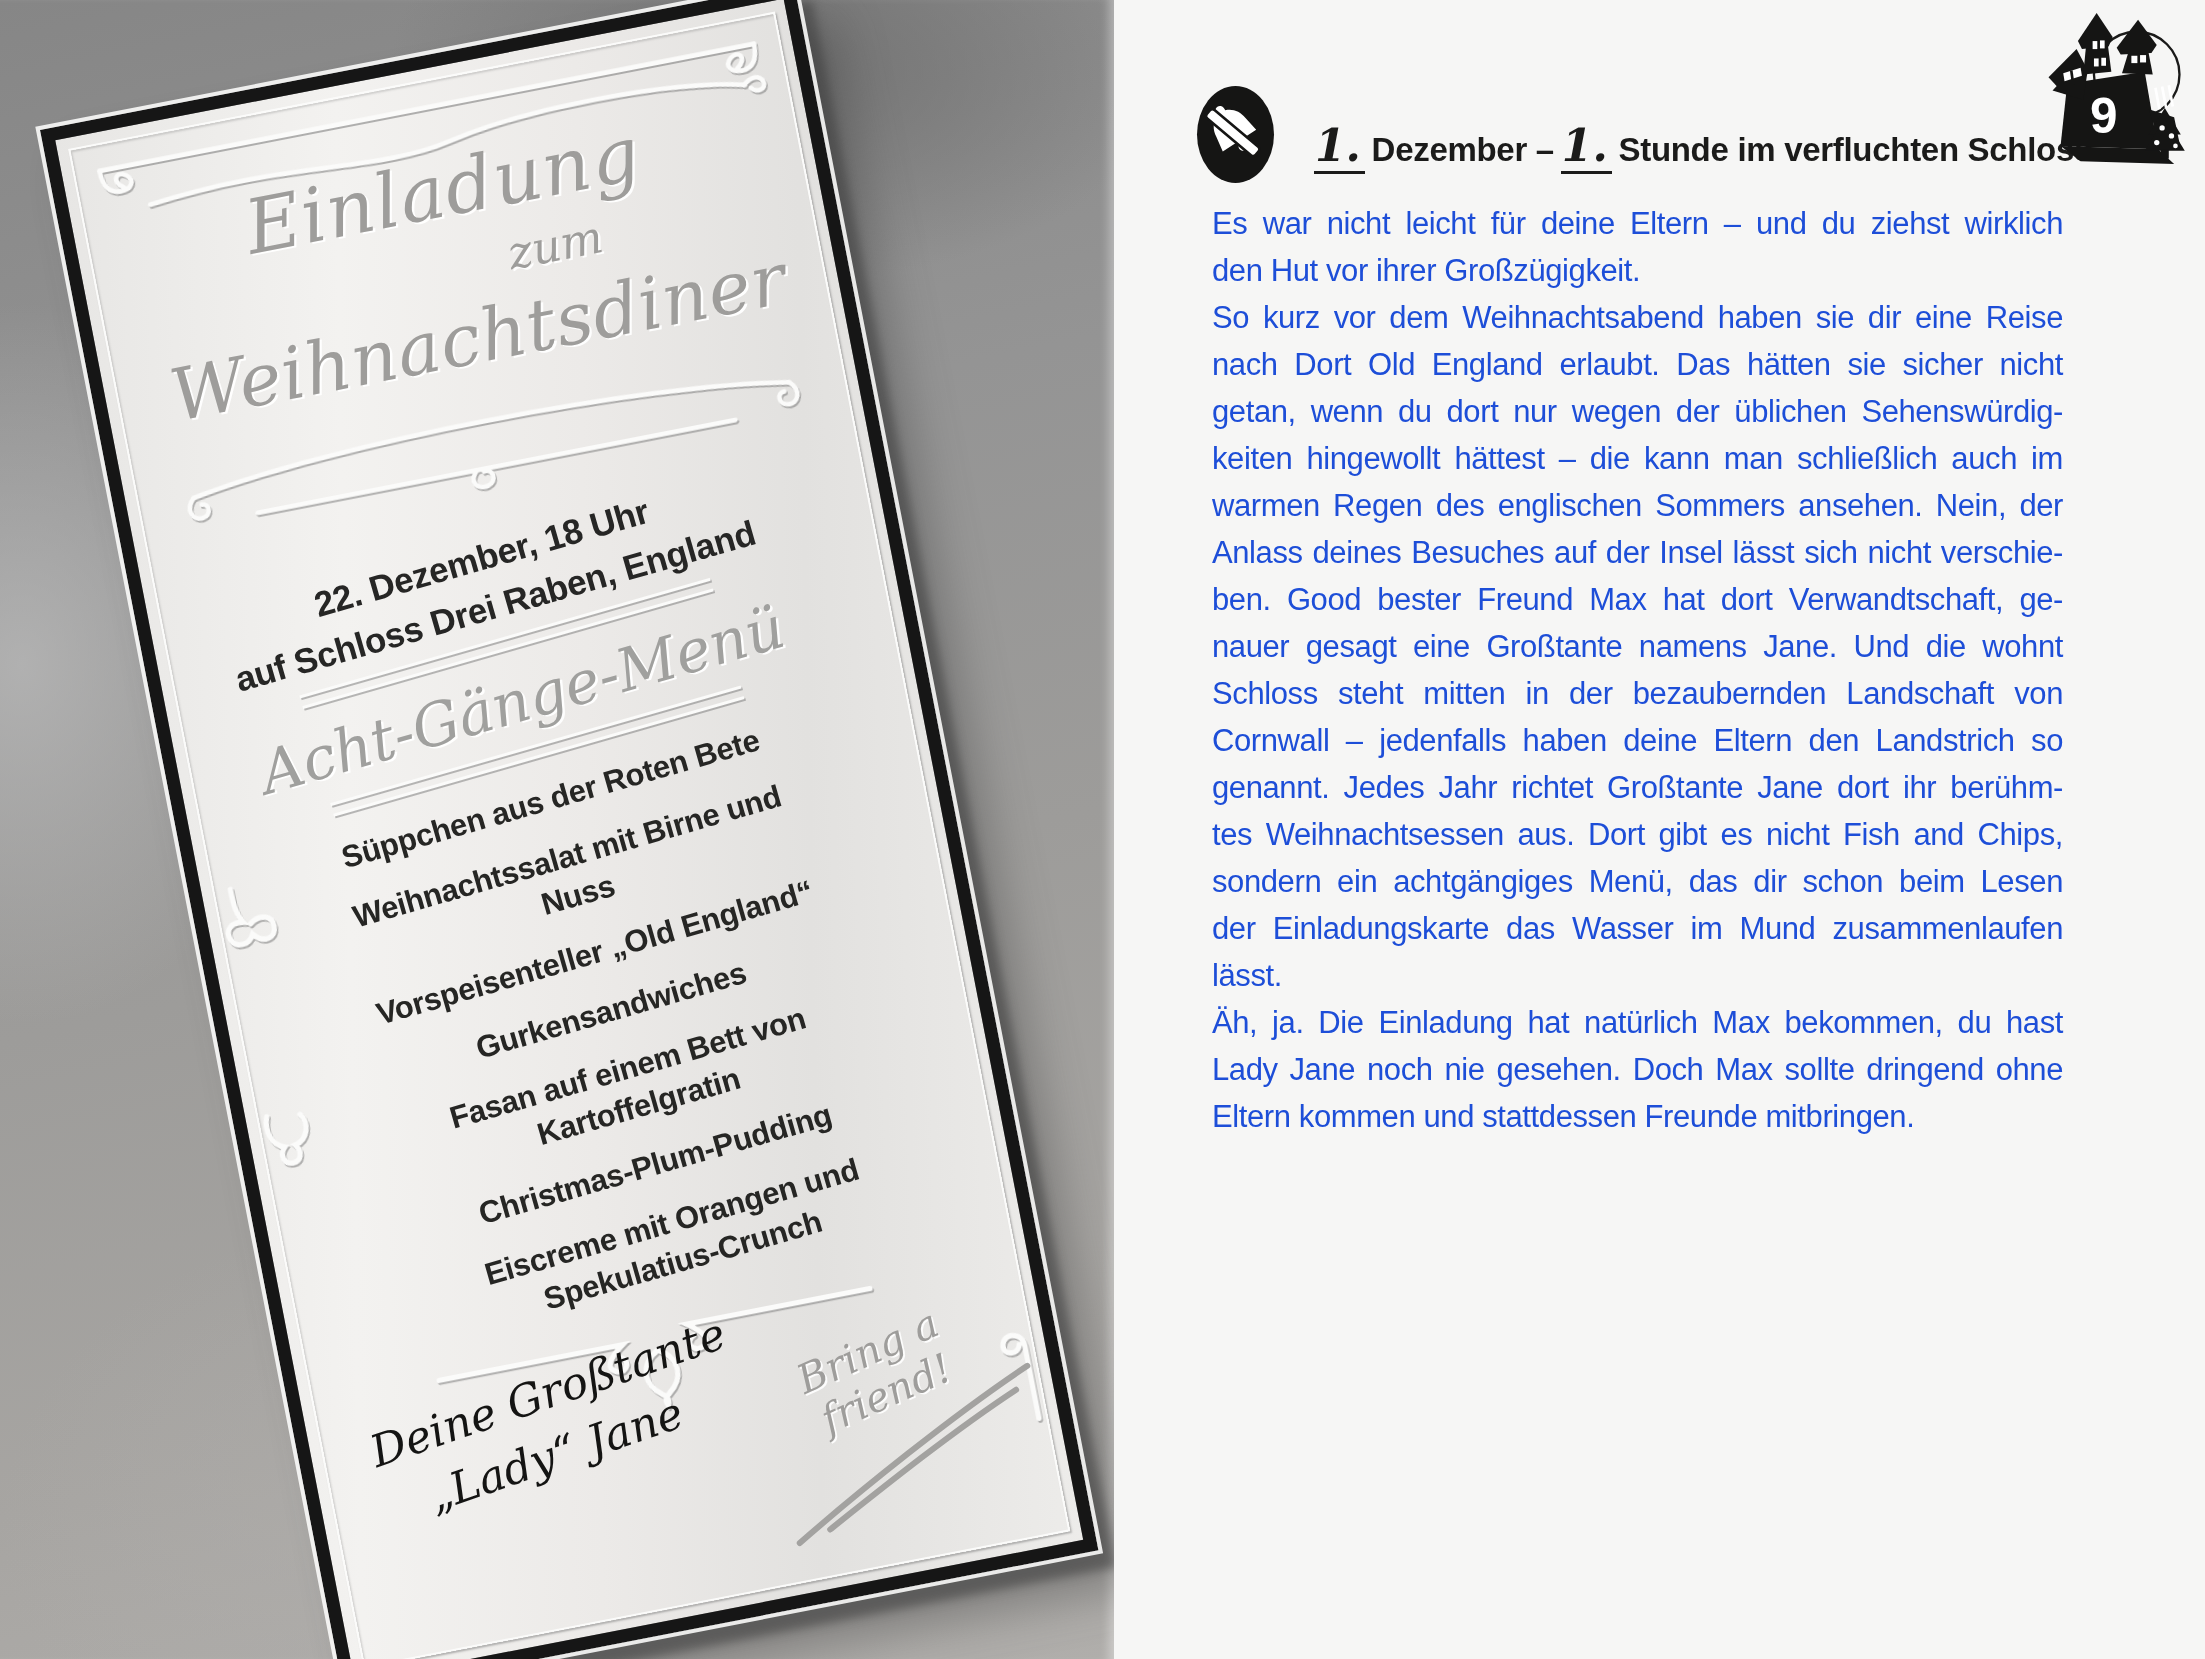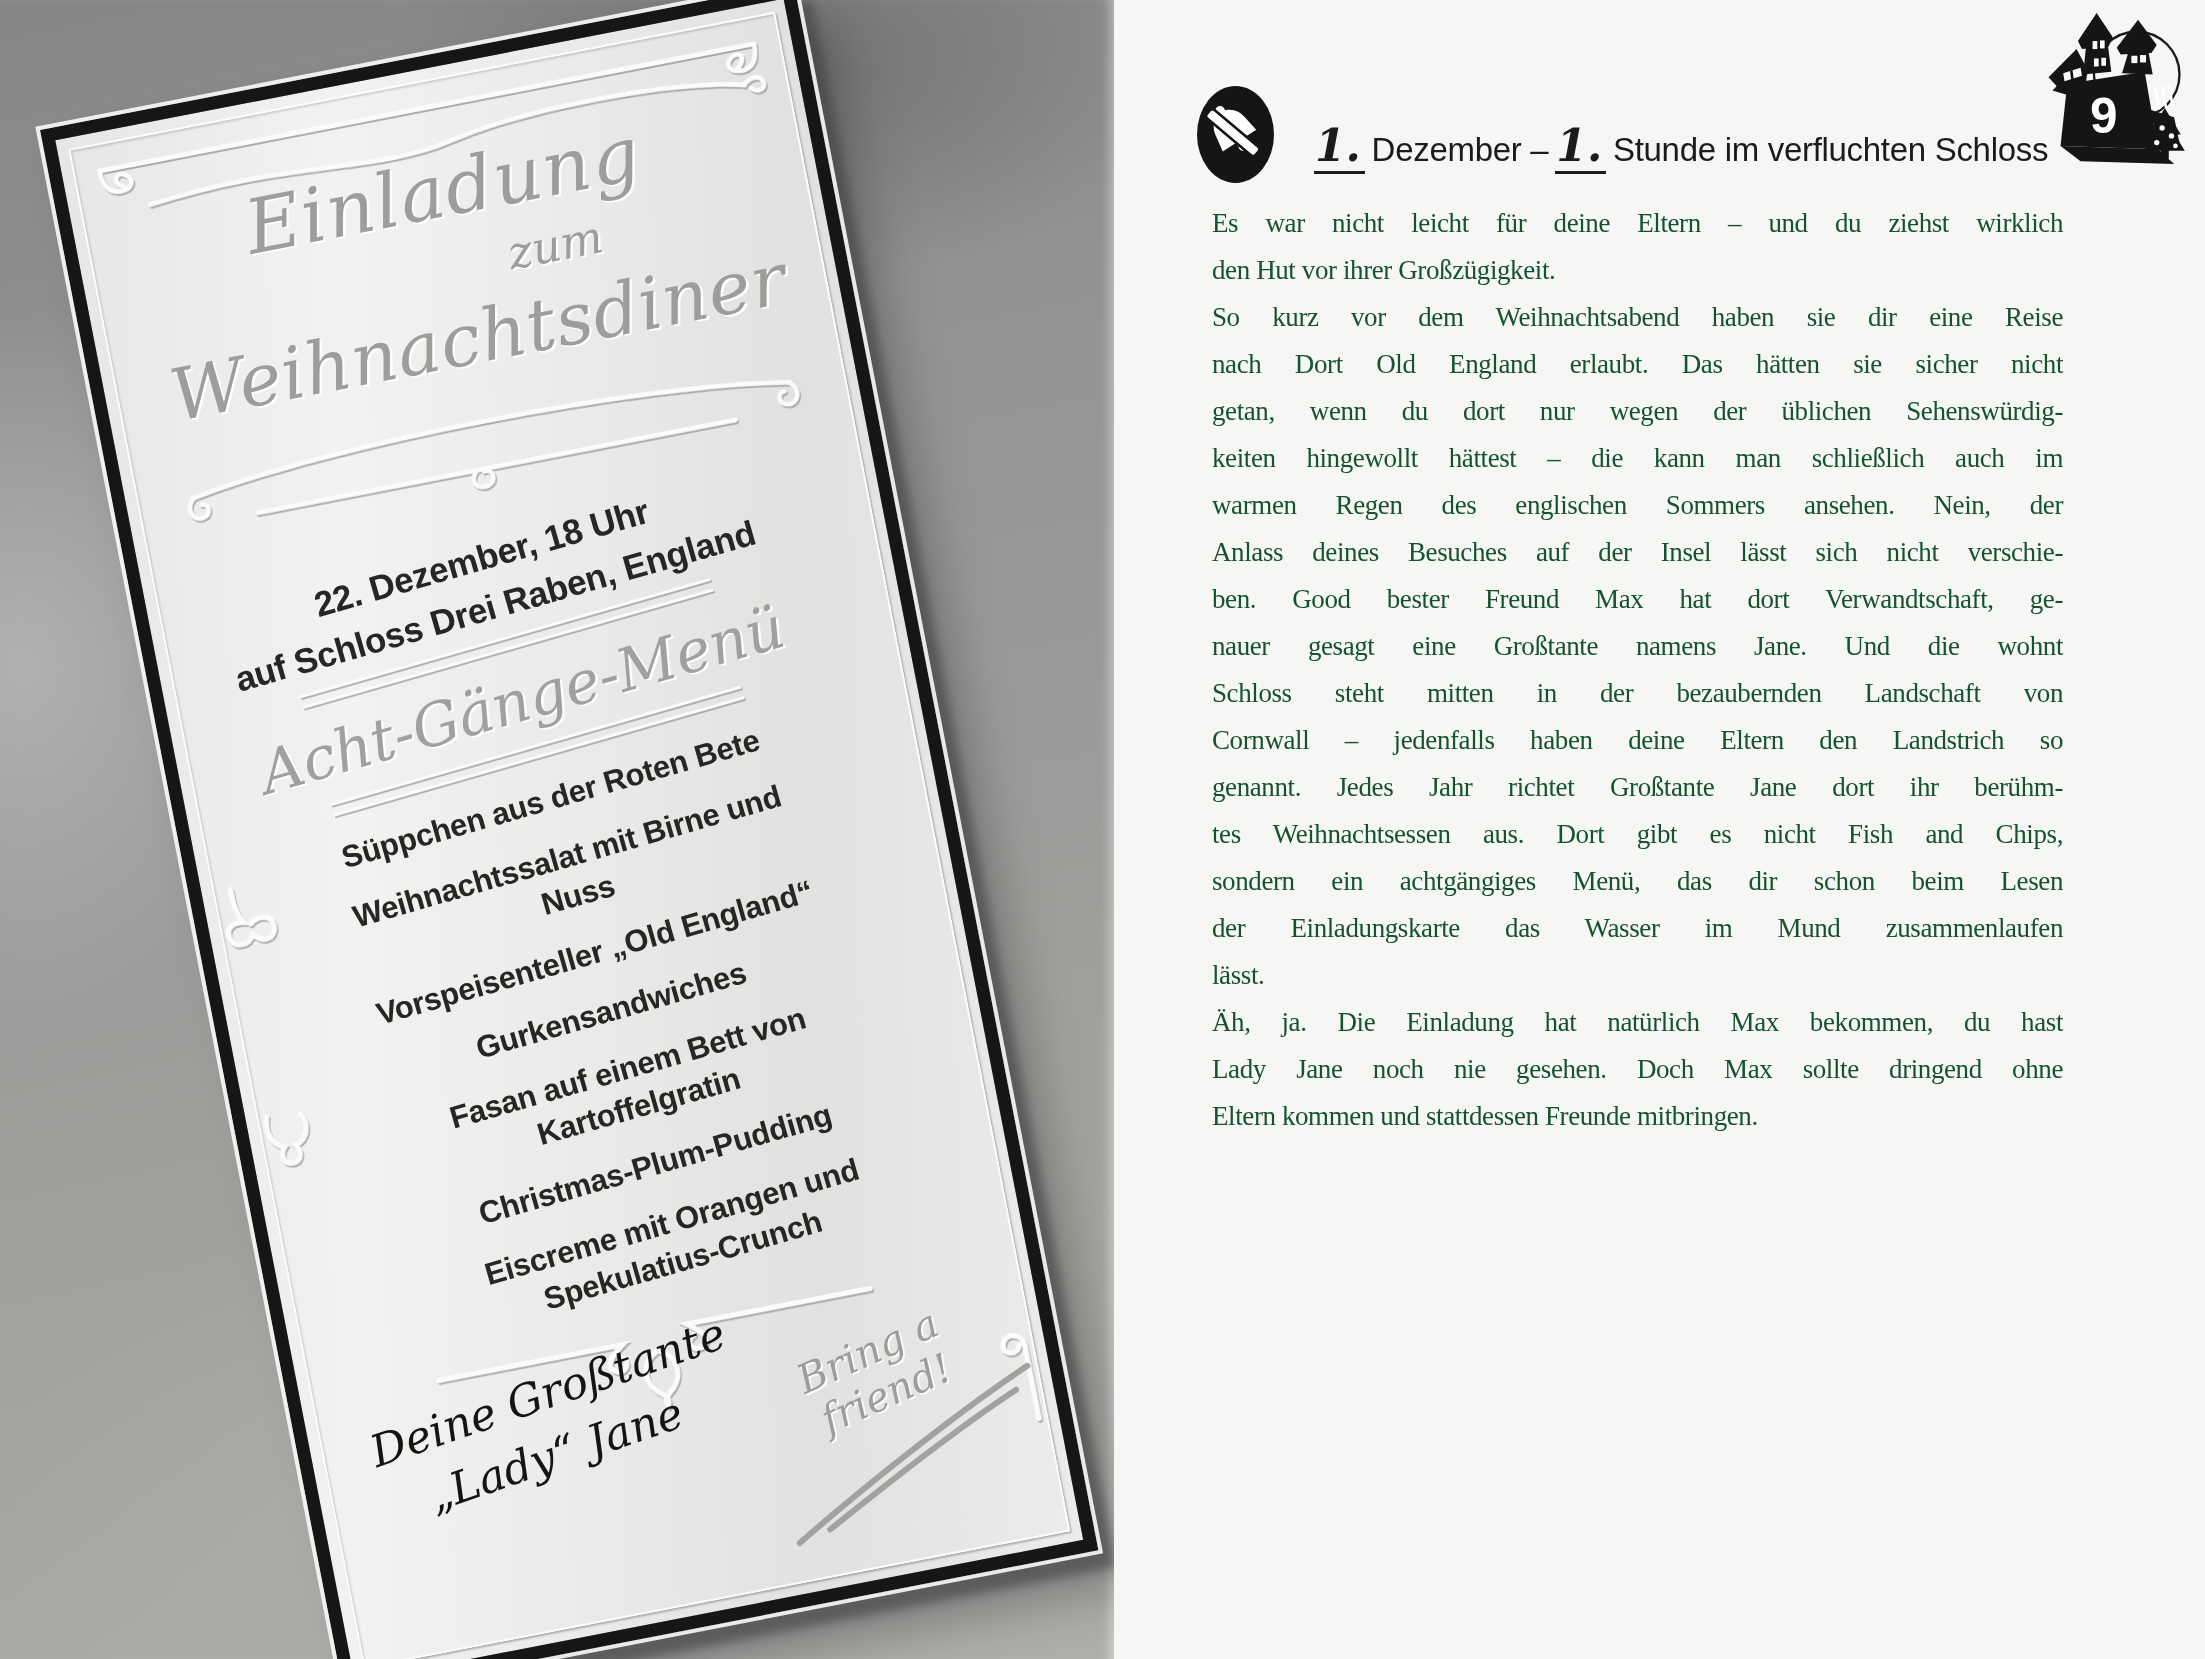--- a/index.html
+++ b/index.html
@@ -66,26 +66,26 @@
         text-shadow:1.3px 2px 0 rgba(255,255,255,.9);}
 
   
   .right-page{position:absolute;left:1114px;top:0;width:1092px;height:1660px;background:#f6f6f5;}
 
   .chapter-head{position:absolute;left:81px;top:60px;display:flex;align-items:baseline;color:#1b1b1a;}
   .bell-wrap{position:relative;top:24px;margin-right:31px;}
   .head-num{font-family:"DejaVu Serif","Liberation Serif",serif;font-style:italic;
             font-size:44px;font-weight:700;color:#1b1b1a;border-bottom:3.3px solid #1b1b1a;
             padding:0 4px 0 1.3px;margin:0 6.7px;}
-  .head-txt{font-size:33px;font-weight:400;letter-spacing:-0.3px;text-align:center;}
+  .head-txt{font-size:33px;font-weight:700;letter-spacing:-0.3px;text-align:center;}
 
   .castle{position:absolute;right:18.7px;top:9.3px;}
 
   .body-text{position:absolute;left:98px;top:200px;width:851px;
-             font-size:27px;line-height:47px;color:#14532d;letter-spacing:-0.4px;font-weight:500;font-family:Liberation Serif, serif;}
+             font-size:31px;line-height:47px;color:#1d4ed8;letter-spacing:-0.4px;font-weight:500;}
   .line{text-align:justify;text-align-last:justify;}
   .line.pend{text-align-last:left;}
 </style>
 </head>
 <body>
 
 <div class="stage">
 
   <div class="left-area">
 

